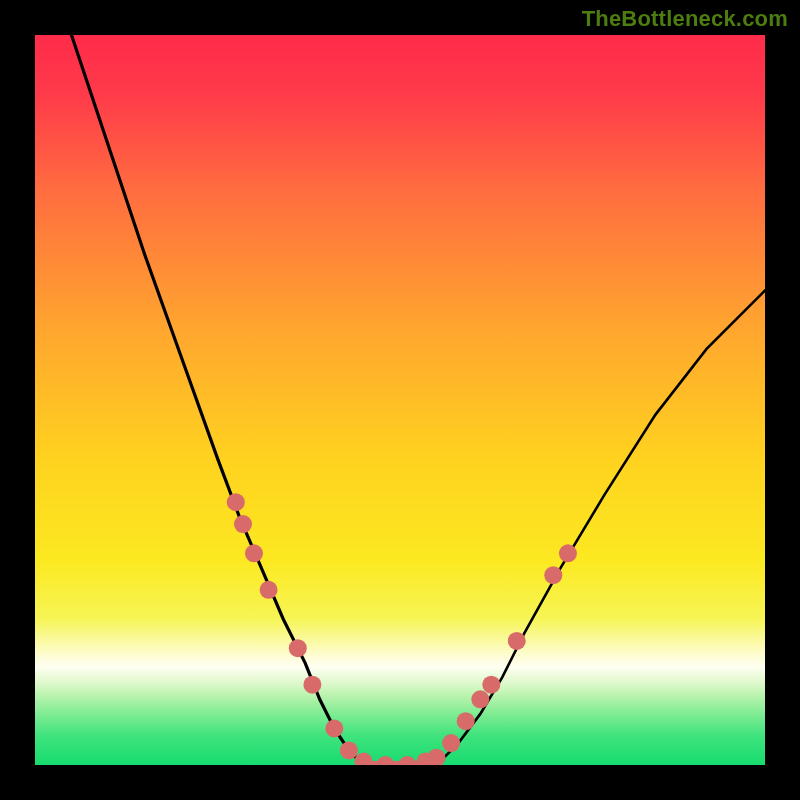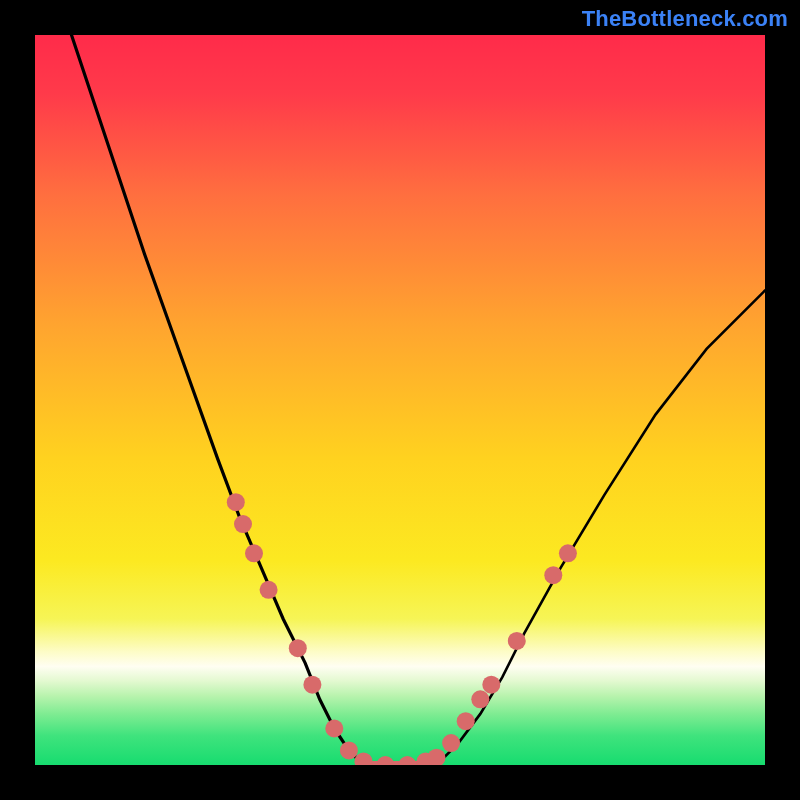--- a/index.html
+++ b/index.html
@@ -25,21 +25,21 @@
     overflow: hidden;
   }
   .gradient {
     position: absolute;
     inset: 0;
   }
   .watermark {
     position: absolute;
     top: 6px;
     right: 12px;
-    color: #3b82f6;
+    color: #4d7c0f;
     font-size: 22px;
     font-weight: 600;
     letter-spacing: 0.2px;
     font-family: Arial, Helvetica, sans-serif;
   }
   svg.curves {
     position: absolute;
     inset: 0;
   }
 </style>

